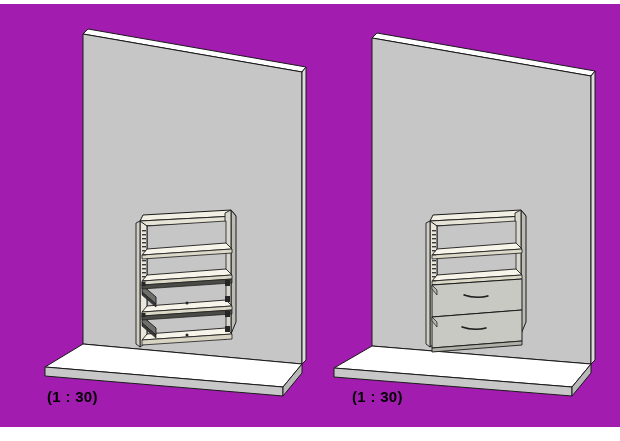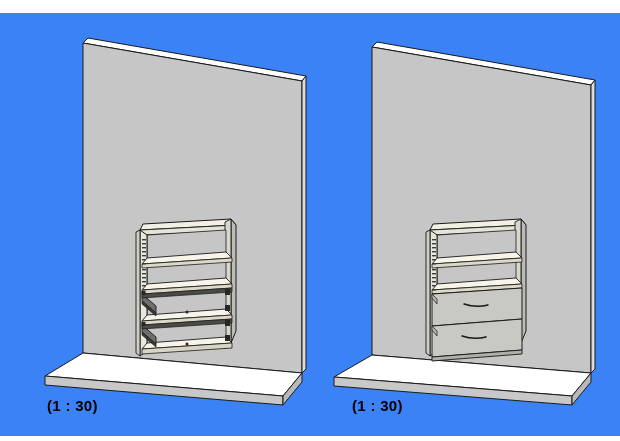--- a/index.html
+++ b/index.html
@@ -3,22 +3,22 @@
 <meta charset="utf-8">
 <title>Cabinet 3D Views</title>
 <style>
   html,body{margin:0;padding:0;background:#ffffff;}
   body{
     width:620px;height:441px;
     font-family:"Liberation Sans", sans-serif;
     overflow:hidden;position:relative;
   }
   #sheet{
-    position:absolute;left:0;top:13px;width:620px;height:423px;
-    background:#3b82f6;
+    position:absolute;left:0;top:4px;width:620px;height:423px;
+    background:#a21caf;
   }
   .viewport{position:absolute;top:0;height:441px;width:310px;}
   #viewport-left{left:0;}
   #viewport-right{left:310px;}
   svg{display:block;}
   .scale-label{
     position:absolute;
     font-family:"Liberation Sans", sans-serif;
     font-size:15px;font-weight:bold;color:#000000;
     letter-spacing:0.3px;white-space:nowrap;

